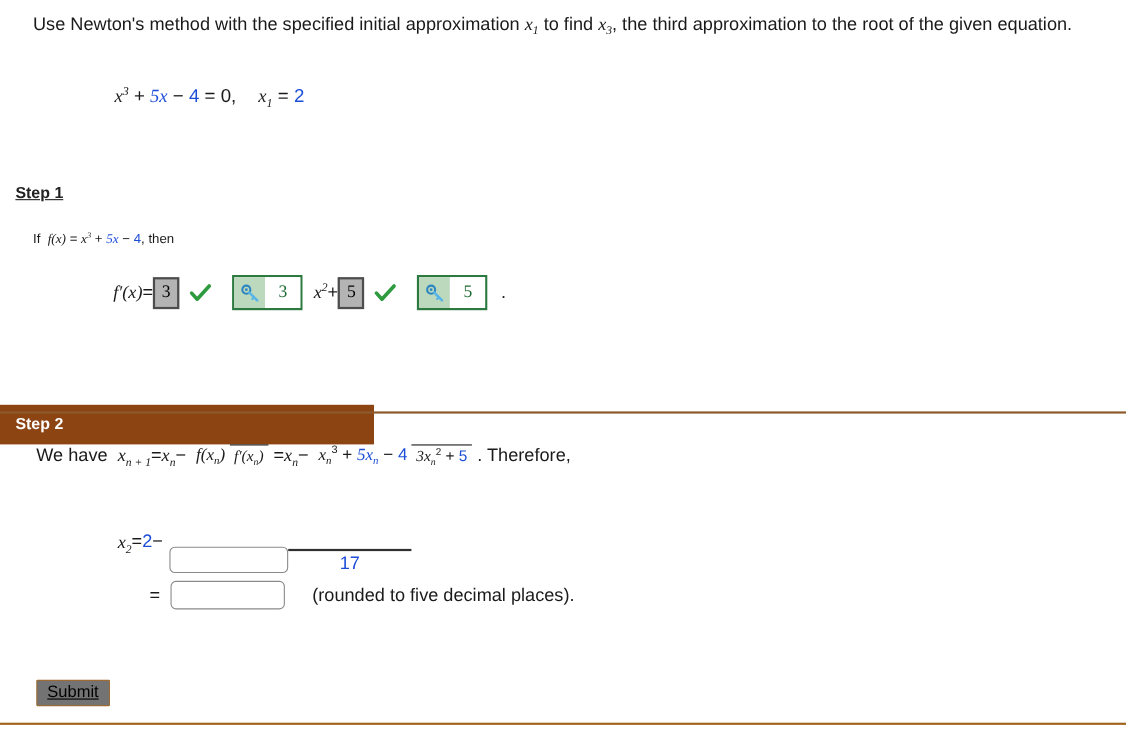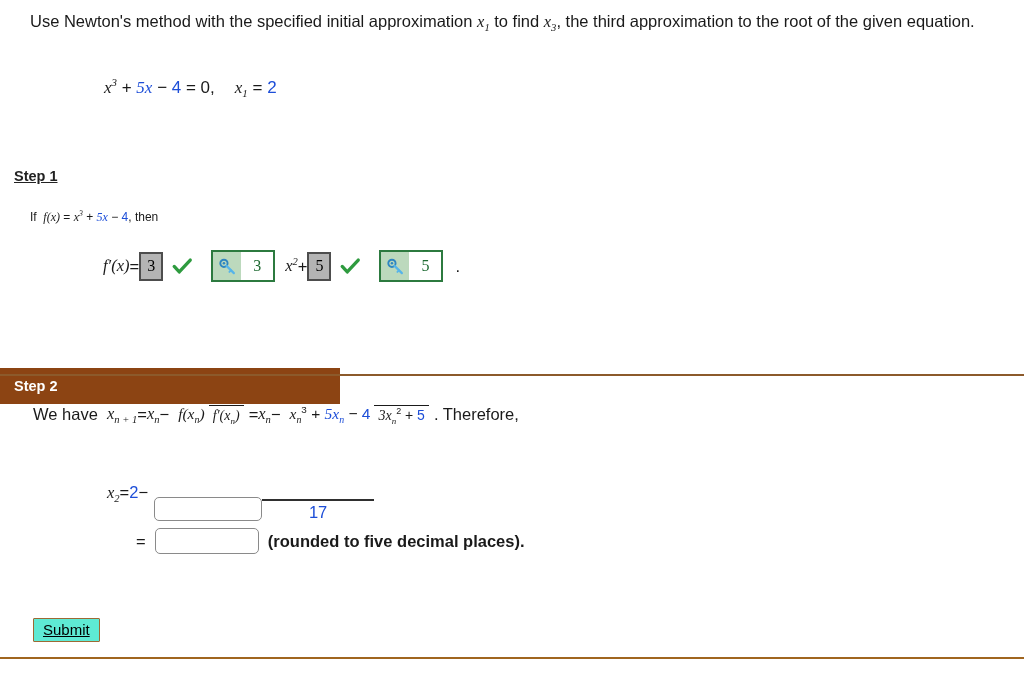--- a/index.html
+++ b/index.html
@@ -223,34 +223,33 @@
   .result-line {
     position: absolute;
     left: 136px;
     top: 528px;
     font-size: 16.5px;
     display: flex;
     align-items: center;
     white-space: nowrap;
   }
   .result-line .note {
-    margin-left: 9px;
-    font-weight: bold;
+    margin-left: 25px;
   }
 
   
   .button-row {
     position: absolute;
     left: 33px;
     top: 618px;
     display: flex;
     gap: 8px;
   }
   .btn {
-    background: #5eead4;
+    background: #737373;
     border: 1.5px solid #9c6a34;
     color: #000000;
     font-size: 15px;
     font-family: "Liberation Sans", sans-serif;
     padding: 2px 9px 3px 9px;
     text-decoration: underline;
     cursor: pointer;
     border-radius: 1px;
   }
 

